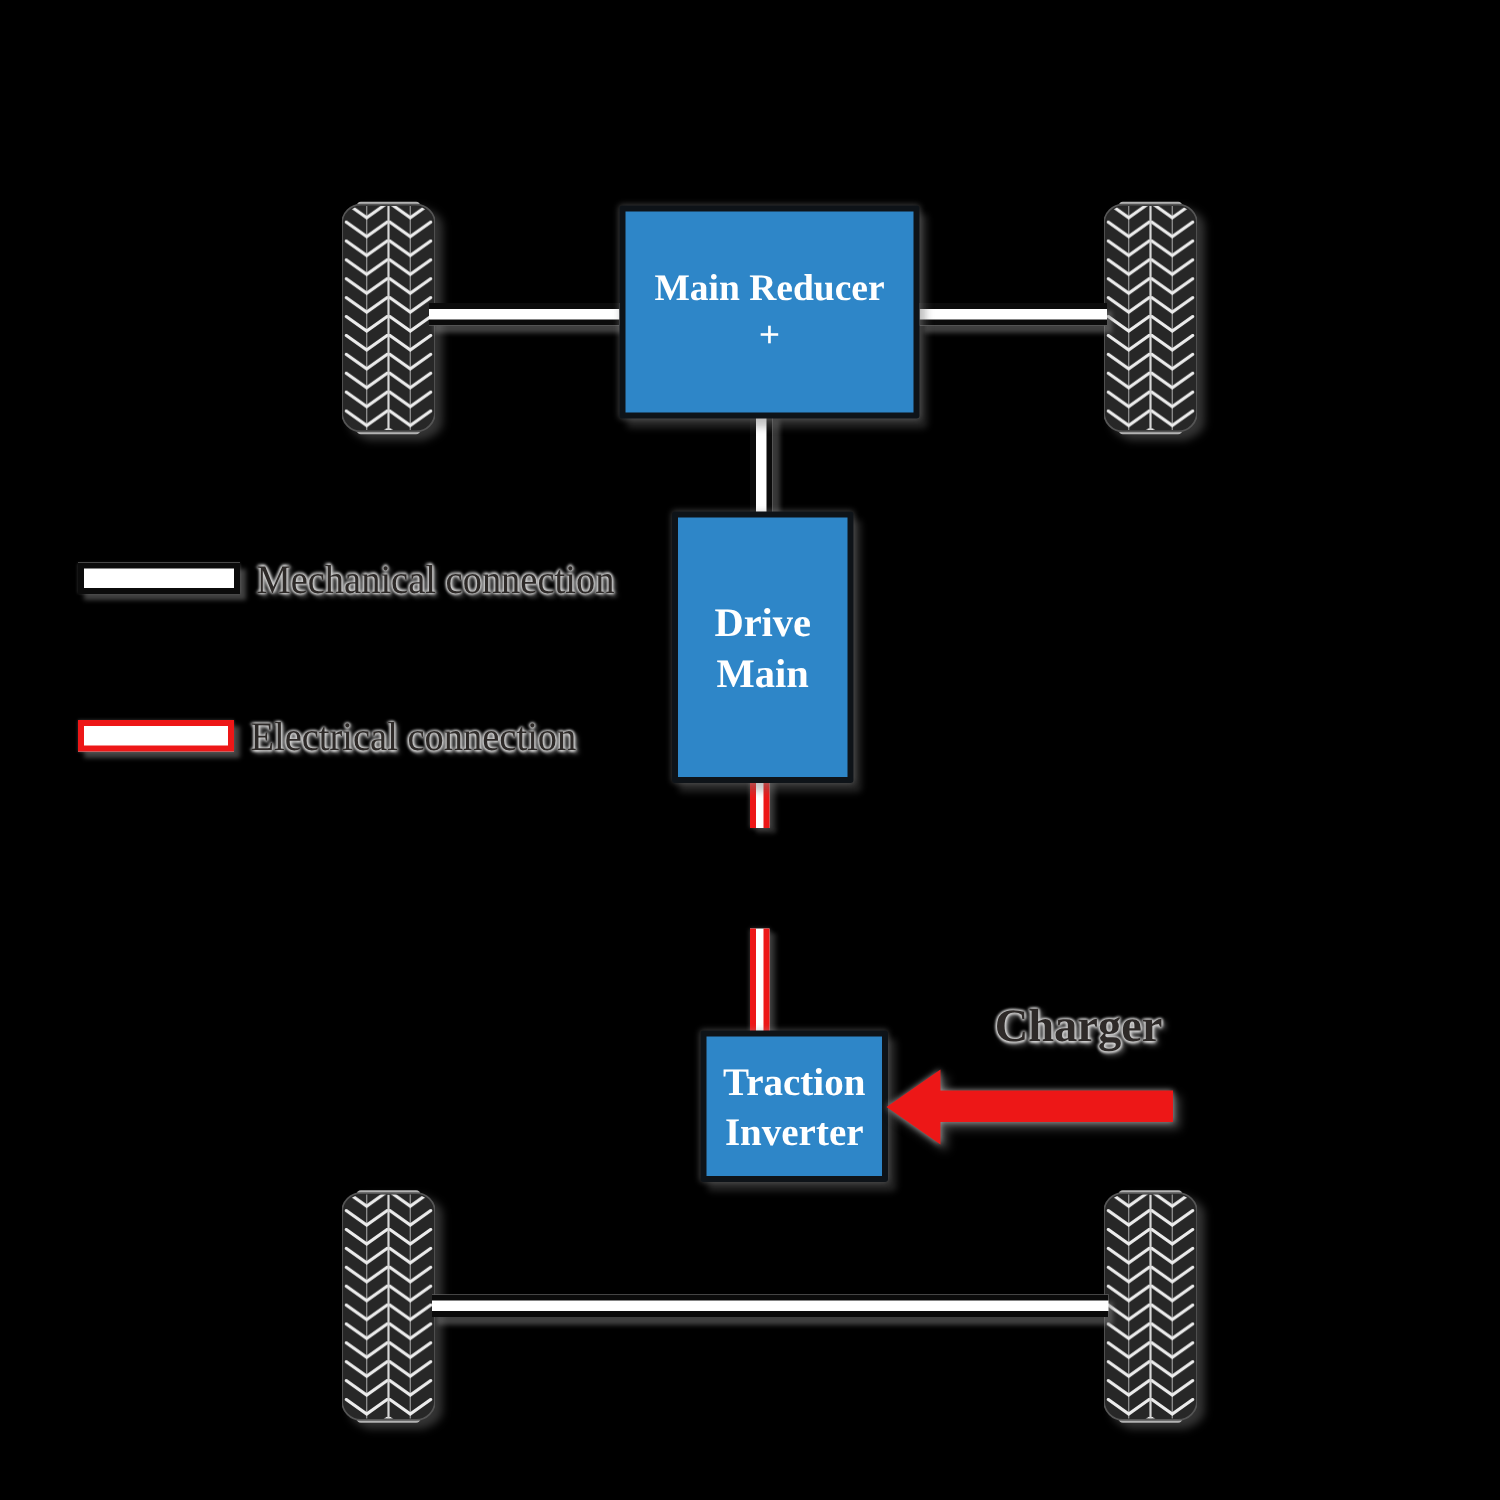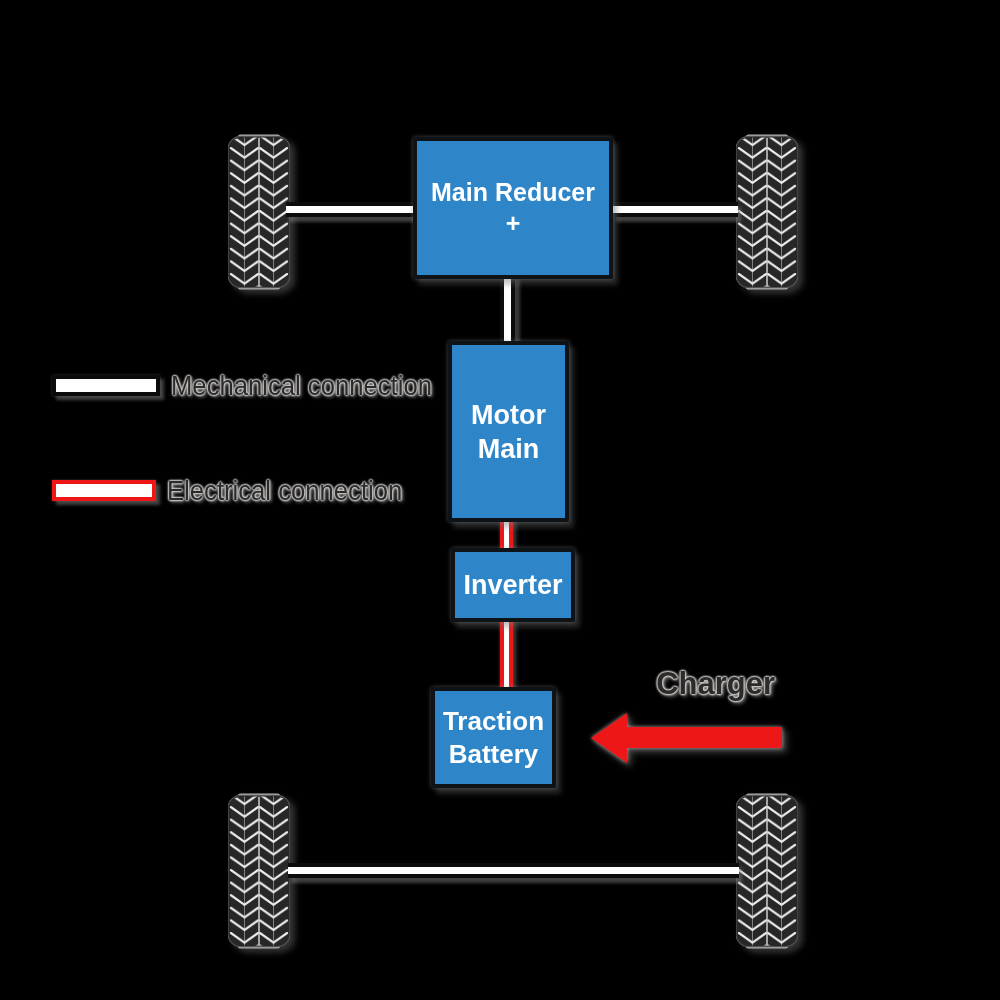--- a/index.html
+++ b/index.html
@@ -1,33 +1,33 @@
 <!DOCTYPE html>
 <html><head>
 <meta charset="utf-8">
 <style>
   html,body{margin:0;padding:0;background:#000;}
   #canvas{
     position:relative;width:1000px;height:1000px;background:#000;overflow:hidden;
-    font-family:Liberation Sans, sans-serif;
+    font-family:Liberation Serif, serif;
   }
   
   .comp-box{
     position:absolute;box-sizing:border-box;
     background:#2e86c8;border:4px solid #0e1318;
     display:flex;flex-direction:column;align-items:center;justify-content:center;
     color:#fff;font-weight:700;text-align:center;
     box-shadow:0 0 4px rgba(160,160,160,.45), 5px 6px 5px rgba(110,110,110,.35);
     border-radius:2px;
   }
   .comp-box .bl{display:block;}
   #box-main-reducer{left:413px;top:137px;width:200px;height:142px;font-size:25px;line-height:31px;}
   #box-drive-motor {left:448px;top:341px;width:121px;height:181px;font-size:27px;line-height:34px;}
   #box-inverter    {left:451px;top:548px;width:124px;height:74px; font-size:27px;line-height:30px;}
-  #box-battery     {left:431px;top:687px;width:125px;height:101px;font-size:26px;line-height:33px;}
+  #box-battery     {left:467px;top:687px;width:125px;height:101px;font-size:26px;line-height:33px;}
   
   .mech-h{
     position:absolute;box-sizing:border-box;height:15px;background:#fff;
     border-top:4px solid #0b0b0b;border-bottom:4px solid #0b0b0b;
     box-shadow:3px 5px 3px rgba(140,140,140,.45);
   }
   .mech-v{
     position:absolute;box-sizing:border-box;width:15px;background:#fff;
     border-left:4px solid #0b0b0b;border-right:4px solid #0b0b0b;
     box-shadow:5px 3px 3px rgba(140,140,140,.4);
@@ -120,31 +120,28 @@
 
   <div id="elec-motor-inverter" class="elec-v"></div>
   <div id="elec-inverter-battery" class="elec-v"></div>
 
   <div id="box-main-reducer" class="comp-box">
     <span class="bl">Main Reducer</span>
     <span class="bl">+</span>
   </div>
 
   <div id="box-drive-motor" class="comp-box">
-    <span class="bl">Motor</span>
+    <span class="bl">Drive</span>
     <span class="bl">Main</span>
   </div>
 
-  <div id="box-inverter" class="comp-box">
-    <span class="bl">Inverter</span>
-  </div>
 
   <div id="box-battery" class="comp-box">
     <span class="bl">Traction</span>
-    <span class="bl">Battery</span>
+    <span class="bl">Inverter</span>
   </div>
 
   <div id="legend-mech-sample" class="legend-sample"></div>
   <div id="legend-mech-label" class="halo-text">Mechanical connection</div>
   <div id="legend-elec-sample" class="legend-sample"></div>
   <div id="legend-elec-label" class="halo-text">Electrical connection</div>
 
   <div id="charger-label" class="halo-text">Charger</div>
   <svg id="charger-arrow" width="200" height="65" viewBox="0 0 200 65">
     <polygon points="6,33 42,8 42,22 197,22 197,43 42,43 42,58" fill="#ed1717"></polygon>

